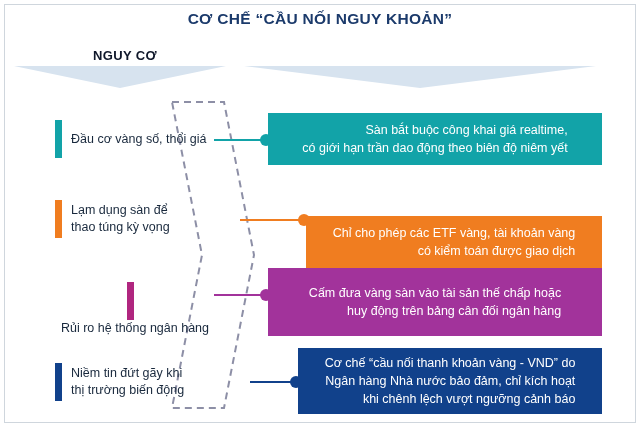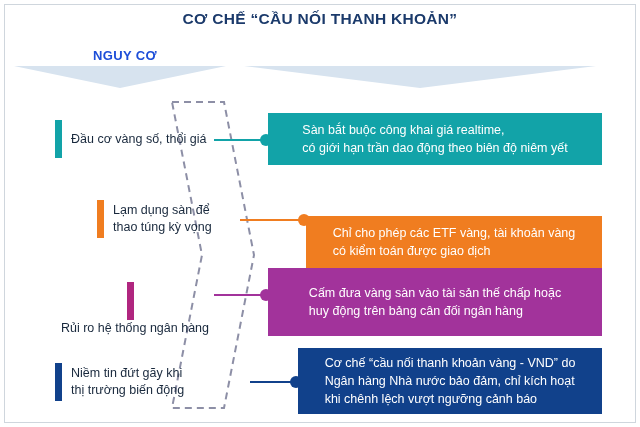--- a/index.html
+++ b/index.html
@@ -37,21 +37,21 @@
     text-align: center;
     font-size: 15.5px;
     font-weight: bold;
     color: #1b3a6b;
     letter-spacing: 0.3px;
   }
   .col-head {
     position: absolute;
     font-size: 13px;
     font-weight: bold;
-    color: #1d4ed8;
+    color: #0f172a;
     letter-spacing: 0.4px;
     text-align: center;
   }
   #head-risk {
     left: 30px;
     top: 48px;
     width: 190px;
   }
   #head-prevent {
     left: 250px;
@@ -110,21 +110,21 @@
     height: 38px;
     flex: 0 0 auto;
     margin-right: 9px;
   }
   .risk-label {
     font-size: 12.5px;
     color: #18283c;
     line-height: 1.35;
   }
   #risk-0 { top: 120px; }
-  #risk-1 { top: 200px; margin-left: 42px; }
+  #risk-1 { top: 200px; }
   #risk-2 { top: 282px; flex-direction: column; }
   #risk-3 { top: 363px; }
 
   
   .connector {
     position: absolute;
     height: 2px;
   }
   .connector .line {
     position: absolute;
@@ -146,38 +146,38 @@
   #conn-2 { left: 214px; top: 294px; width: 54px; }
   #conn-3 { left: 250px; top: 381px; width: 48px; }
 
   
   .prev-box {
     position: absolute;
     box-sizing: border-box;
     color: #ffffff;
     font-size: 12.5px;
     line-height: 1.45;
-    text-align: left;
+    text-align: right;
     display: flex;
     align-items: center;
     justify-content: center;
     padding: 6px 10px;
   }
   #prev-0 { left: 268px; top: 113px; width: 334px; height: 52px; }
   #prev-1 { left: 306px; top: 193px; width: 296px; height: 52px; margin-top: 23px; }
   #prev-2 { left: 268px; top: 268px; width: 334px; height: 68px; }
   #prev-3 { left: 298px; top: 348px; width: 304px; height: 66px; }
 </style>
 </head>
 <body>
 
 <div class="page">
   <div class="border-frame"></div>
 
-  <div class="title">CƠ CHẾ “CẦU NỐI THANH KHOẢN”</div>
+  <div class="title">CƠ CHẾ “CẦU NỐI NGUY KHOẢN”</div>
 
   <div class="col-head" id="head-risk">NGUY CƠ</div>
 
   <div class="chevron-bar" id="chev-risk">
       <div class="chev-inner"></div>
     </div>
   <div class="chevron-bar" id="chev-prevent">
       <div class="chev-inner"></div>
     </div>
 

